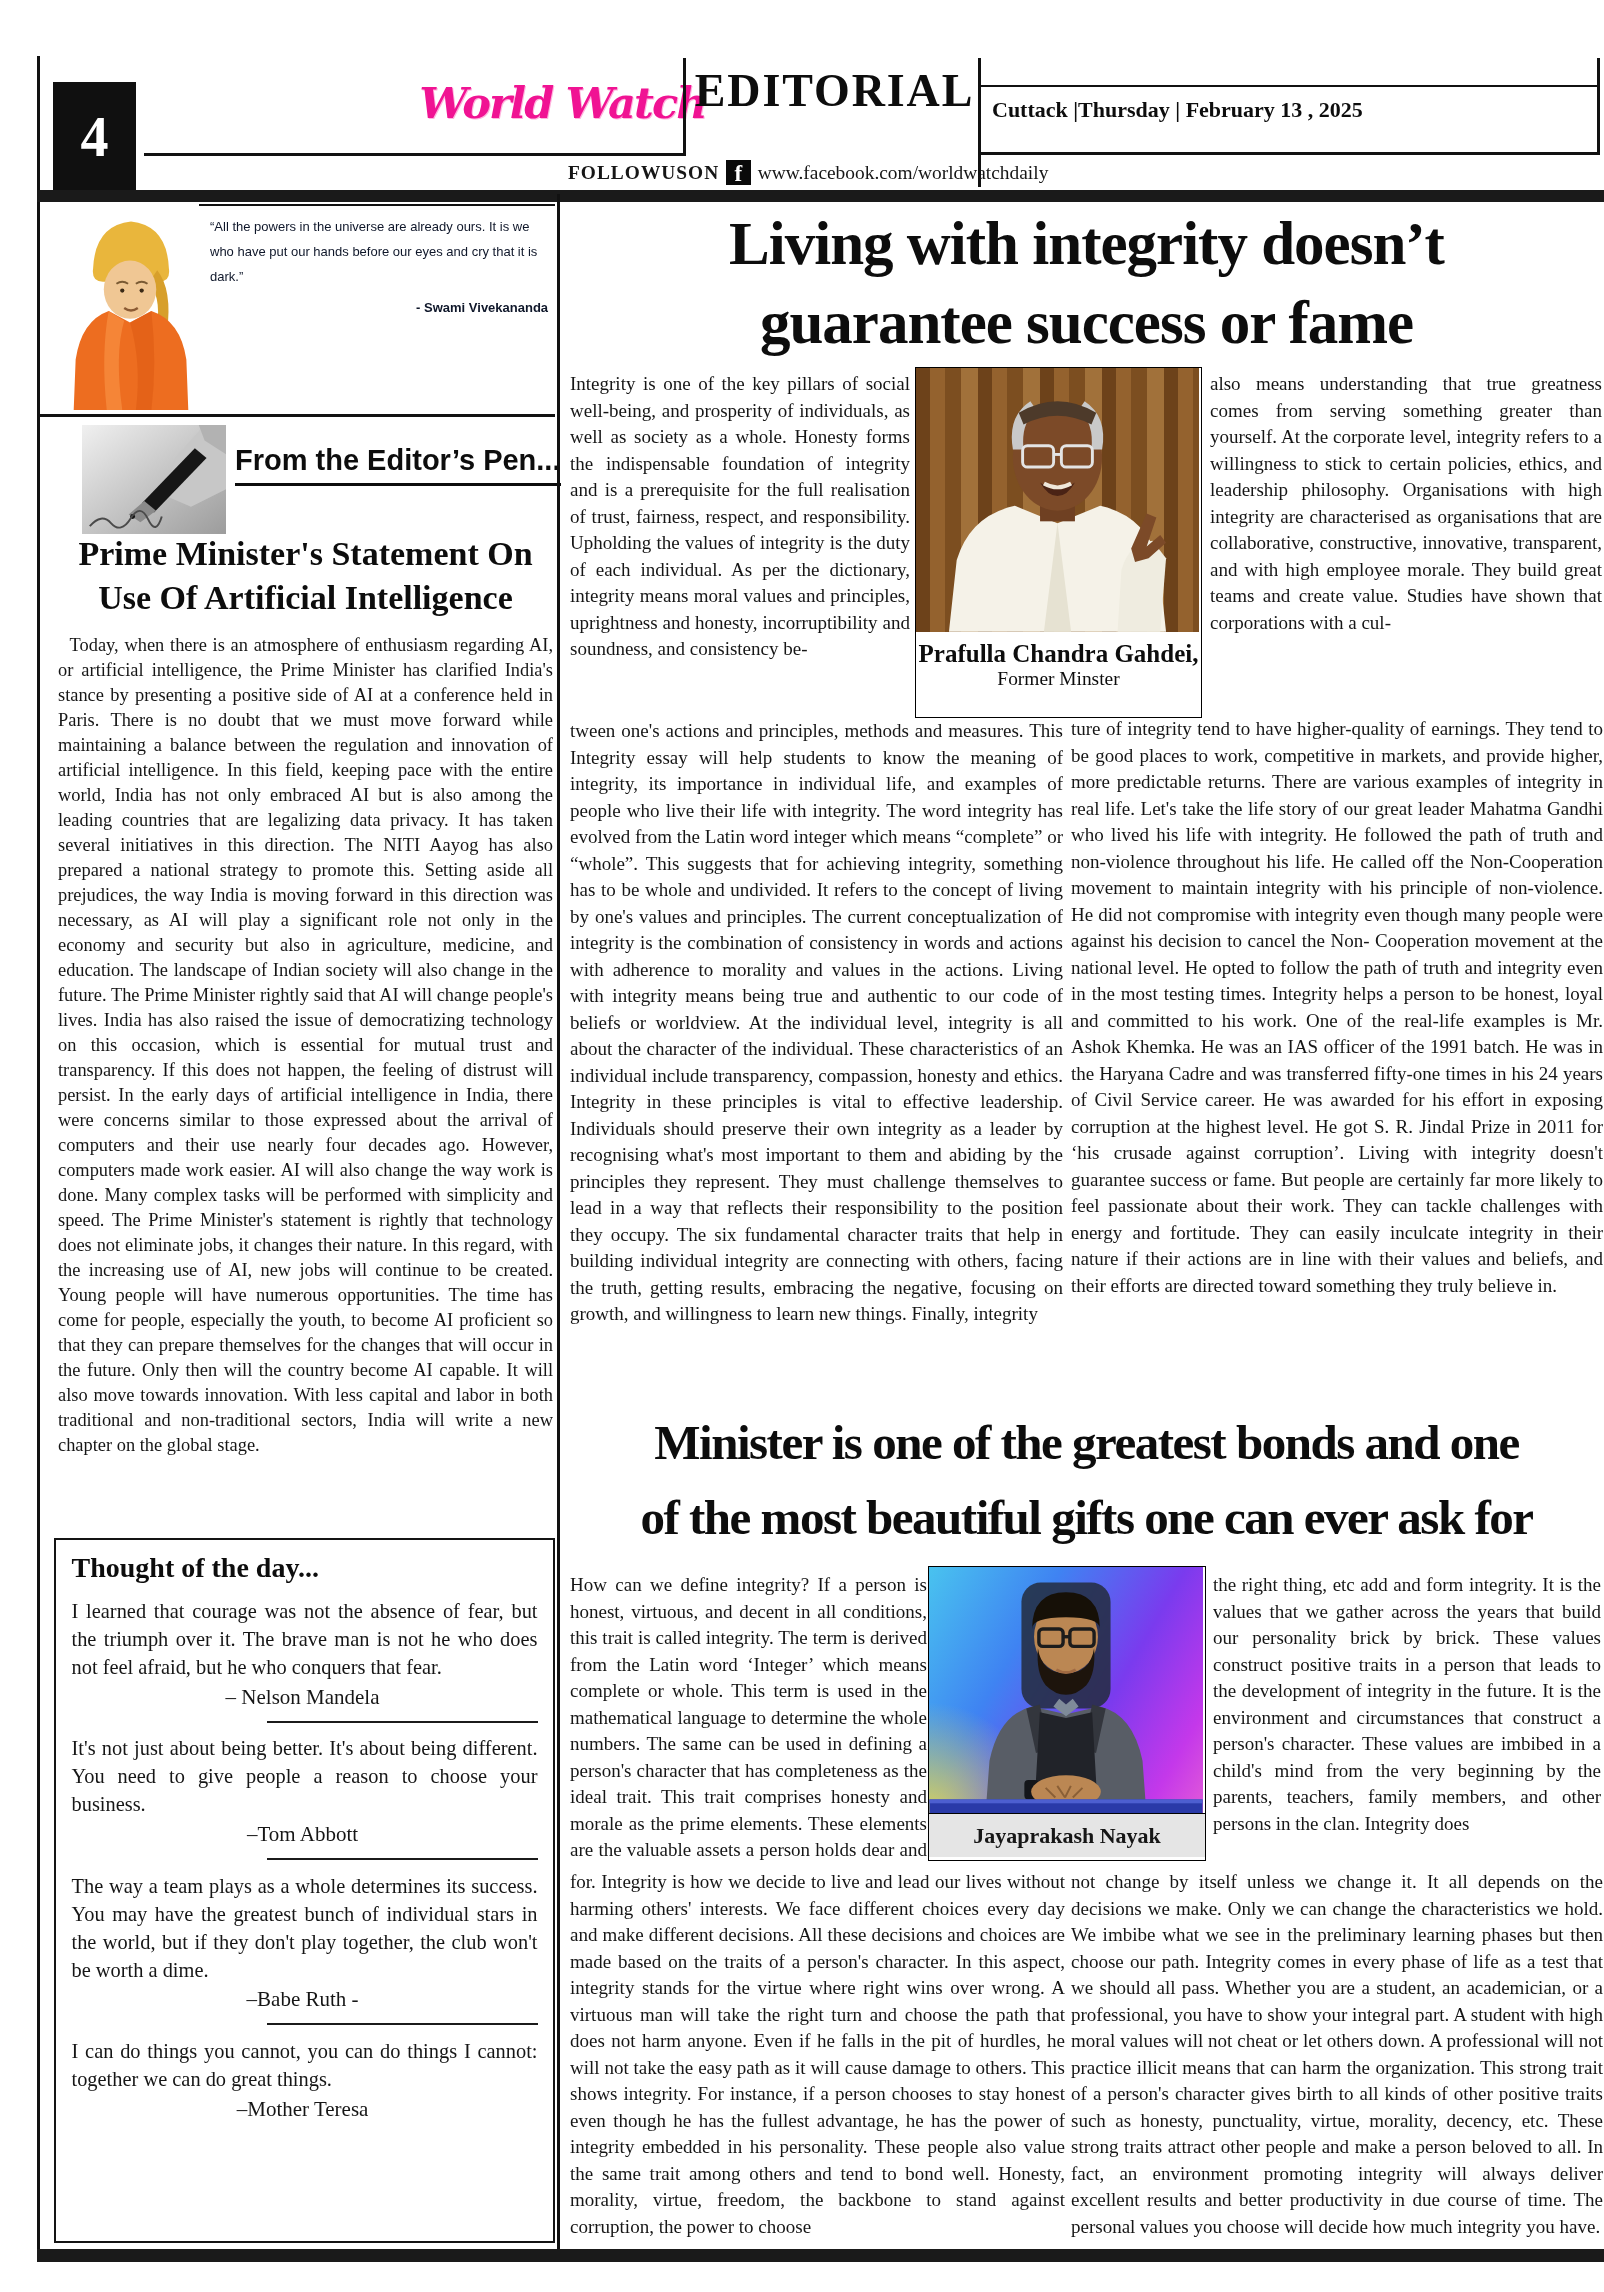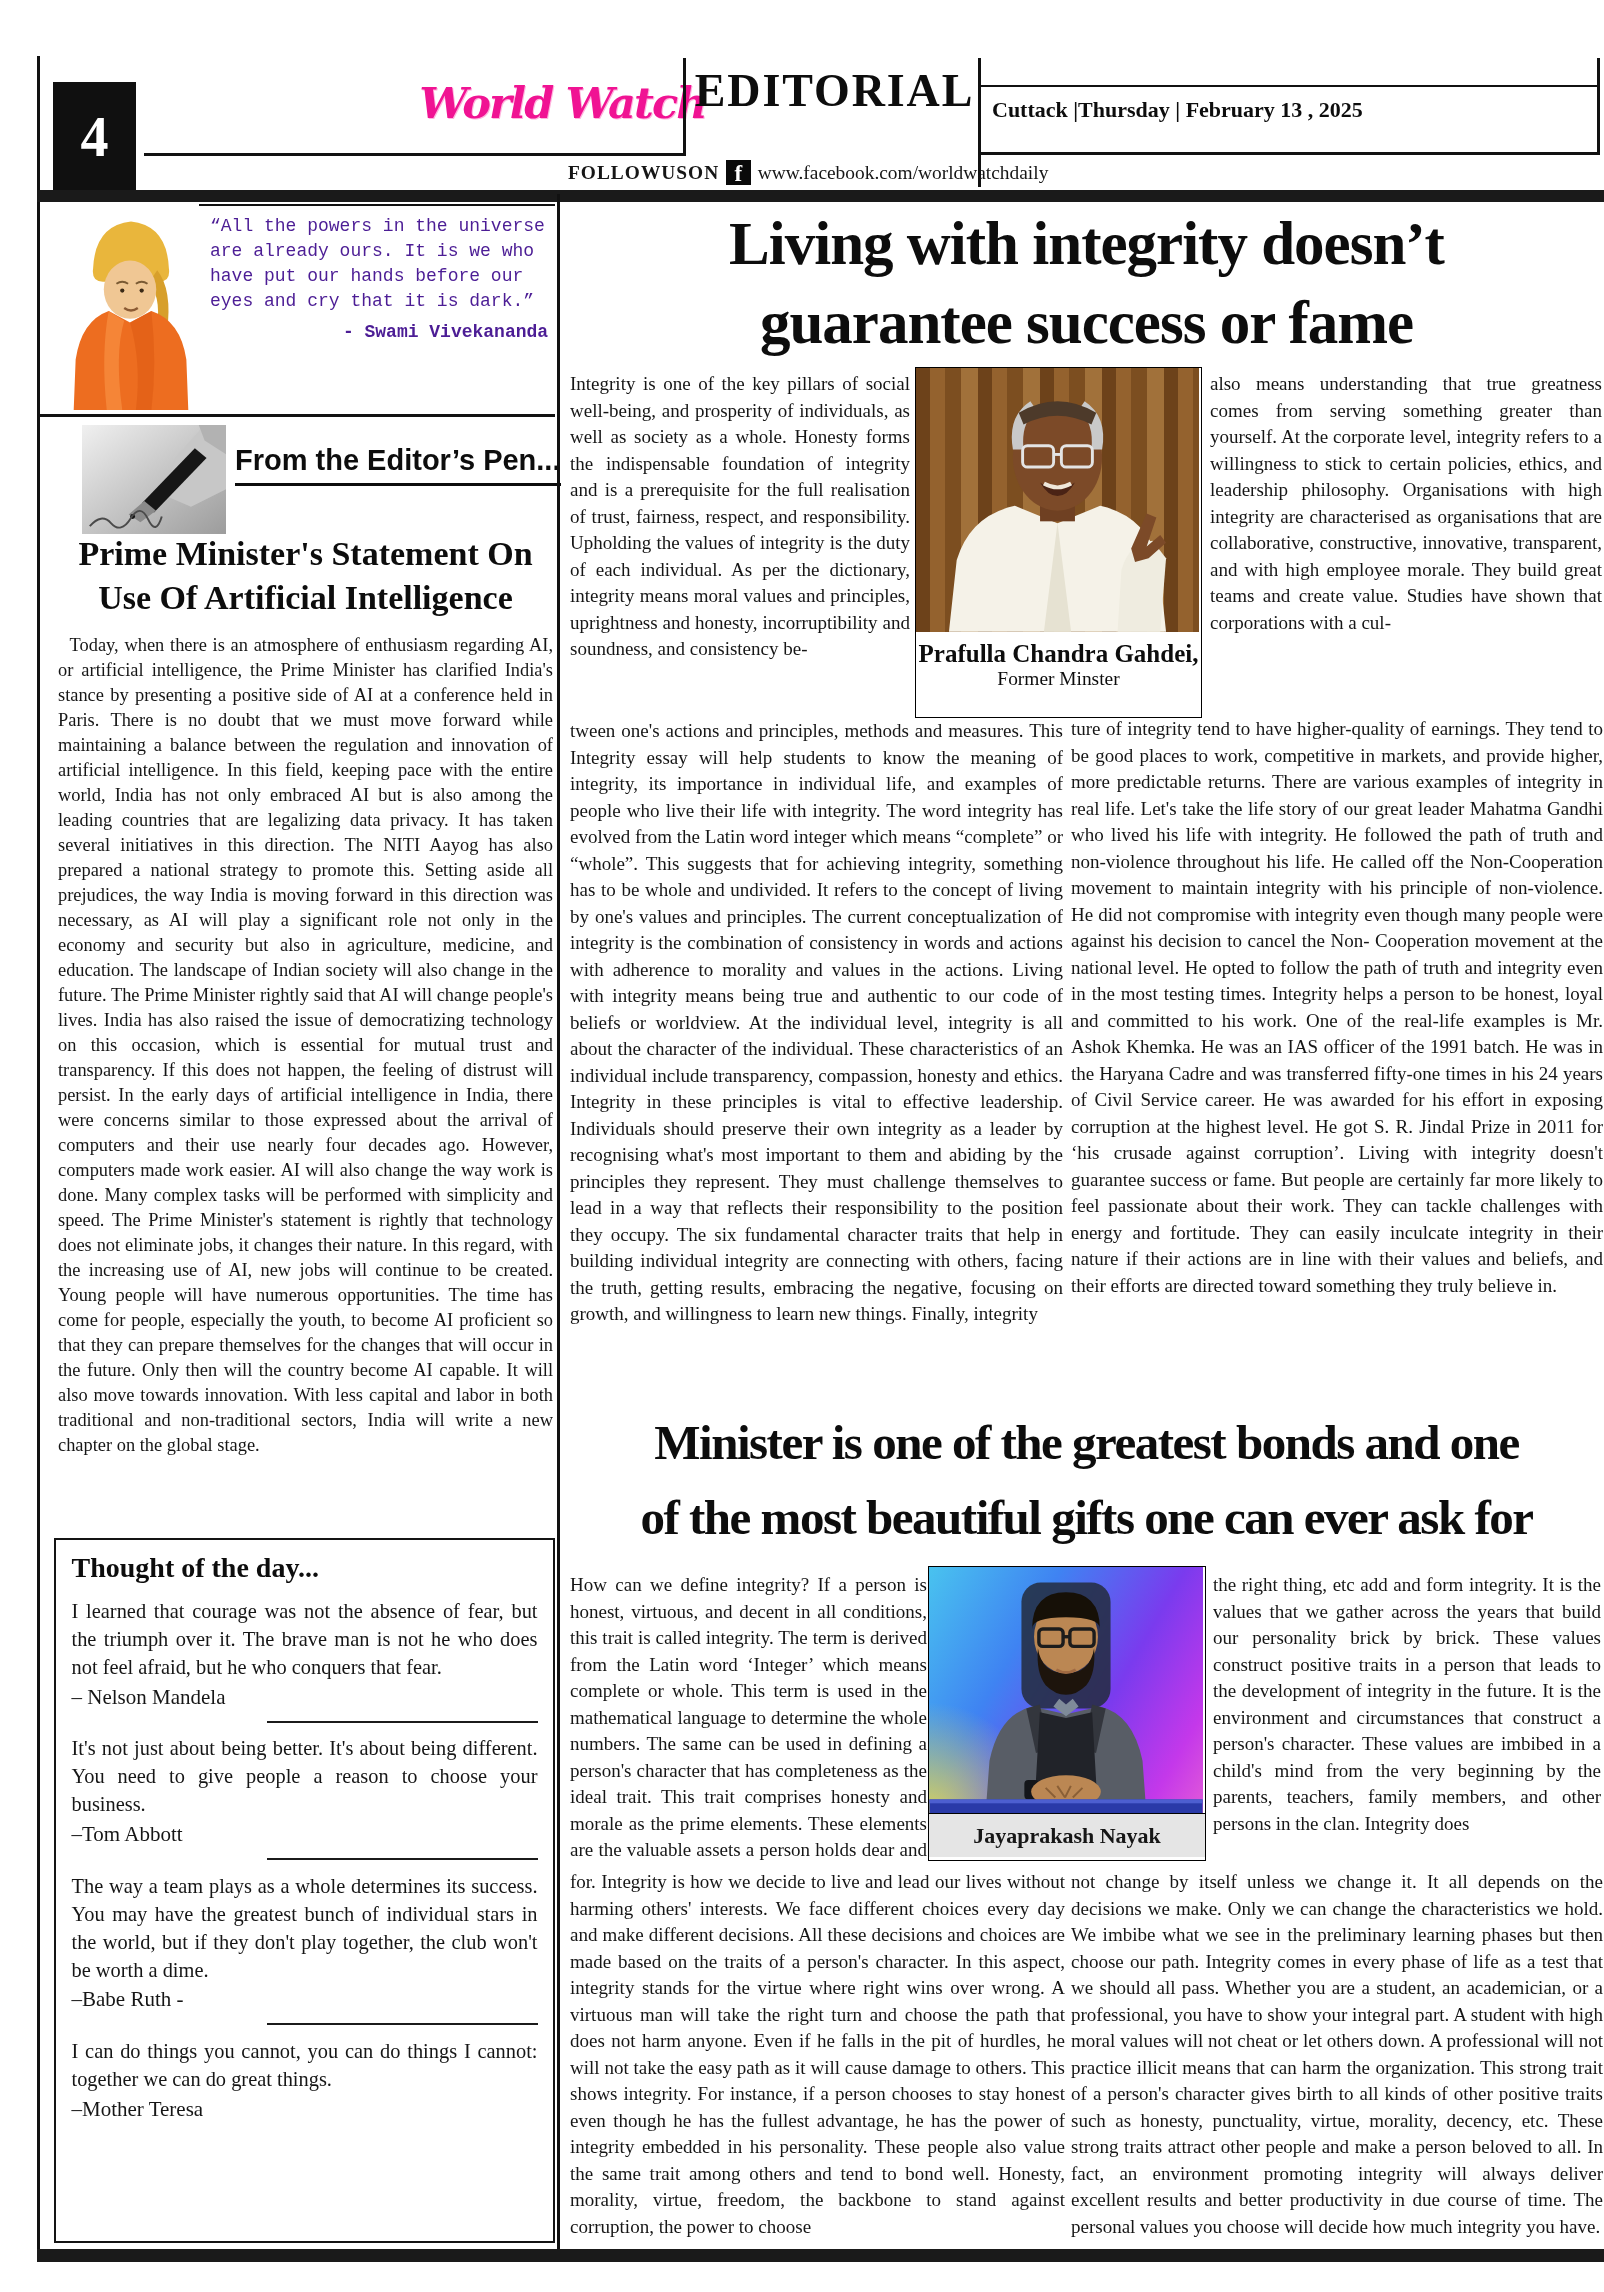--- a/index.html
+++ b/index.html
@@ -10,28 +10,28 @@
   .bt{position:absolute;font-family:"Liberation Serif",serif;color:#161616;text-align:justify;font-size:19px;line-height:26.5px;overflow:hidden;}
   .headline{position:absolute;text-align:center;font-weight:bold;color:#0d0d0d;letter-spacing:-1px;}
   .pageno{position:absolute;left:53px;top:82px;width:83px;height:109px;background:#101010;color:#fff;display:flex;align-items:center;justify-content:center;font-size:56px;font-weight:bold;}
   .logo{position:absolute;left:417px;top:78px;width:291px;text-align:center;font-family:"DejaVu Serif",serif;font-style:italic;font-weight:bold;font-size:43px;letter-spacing:-1.9px;color:#f01393;text-shadow:1px 1px 0 #ffb3dd;}
   .editorial{position:absolute;left:693px;top:64px;width:283px;text-align:center;font-weight:bold;font-size:46px;letter-spacing:1.9px;color:#0d0d0d;}
   .dateline{position:absolute;left:992px;top:97px;width:607px;font-weight:bold;font-size:22px;color:#0d0d0d;}
   .followrow{position:absolute;left:568px;top:158px;width:543px;height:29px;display:flex;align-items:center;gap:6.8px;}
   .follow-label{font-weight:bold;font-size:19.4px;letter-spacing:1px;}
   .fb{width:25px;height:25px;background:#0a0a0a;color:#fff;display:flex;align-items:flex-end;justify-content:center;font-family:"Liberation Serif",serif;font-weight:bold;font-size:23px;line-height:23px;}
   .fburl{font-size:19.4px;}
-  .vivquote{position:absolute;left:210px;top:214px;width:342px;font-family:Liberation Mono, monospace;font-size:18px;line-height:25px;color:#4c1d95;}
+  .vivquote{position:absolute;left:210px;top:214px;width:342px;font-family:Liberation Sans, sans-serif;font-size:13px;line-height:25px;color:#0f172a;}
   .vivauthor{display:block;text-align:right;font-weight:bold;margin-top:5.8px;padding-right:3.9px;}
   .pentitle{position:absolute;left:235px;top:444px;font-family:"Liberation Sans",sans-serif;font-weight:bold;font-size:29px;color:#0d0d0d;border-bottom:3.9px solid #0d0d0d;padding-bottom:5.8px;}
   .pmheadline{position:absolute;left:56px;top:532px;width:499px;text-align:center;font-weight:bold;font-size:34px;line-height:44px;color:#0d0d0d;}
   .thoughtbox{position:absolute;left:54px;top:1538px;width:501px;height:705px;border:2.9px solid #141414;box-sizing:border-box;padding:11.6px 15.5px 7.8px 15.5px;}
   .thought-title{font-weight:bold;font-size:28px;color:#0d0d0d;margin-bottom:13.6px;}
   .tq{font-size:20.4px;line-height:28px;text-align:justify;color:#161616;}
-  .tq-author{display:block;text-align:left;font-size:21px;margin-top:1.9px;padding-right:3.9px;}
+  .tq-author{display:block;text-align:center;font-size:21px;margin-top:1.9px;padding-right:3.9px;}
   .tq-sep{width:58%;margin:9.7px 0 11.6px auto;border-bottom:2.9px solid #1b1b1b;}
   .photobox{position:absolute;border:1.9px solid #000;box-sizing:border-box;background:#fff;}
   .cap{text-align:center;font-family:"Liberation Serif",serif;color:#0d0d0d;}
   .photo1-img{position:relative;width:283px;height:264px;background:repeating-linear-gradient(90deg,#6d421a 0 13.6px,#94622e 13.6px 29px,#7c4e20 29px 45px,#a1713a 45px 62px);overflow:hidden;}
   .photo2-img{position:relative;width:274px;height:246px;background:radial-gradient(circle at 0% 100%,rgba(240,224,70,0.85),rgba(240,224,70,0) 30%),linear-gradient(120deg,#49c3ef 0%,#3f83f2 32%,#7a3bee 62%,#c438ea 86%,#e25ad8 100%);overflow:hidden;}
   .photo2-cap{height:43px;line-height:43px;border-top:1.9px solid #000;font-weight:bold;font-size:22px;text-align:center;background:#e5e5e5;}
 </style>
 </head>
 <body>
 

